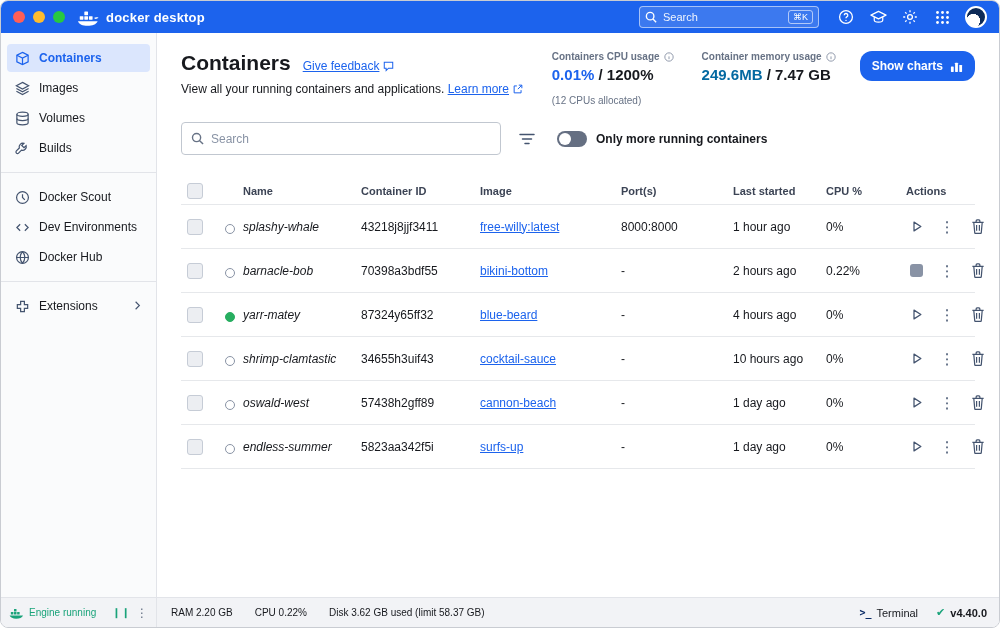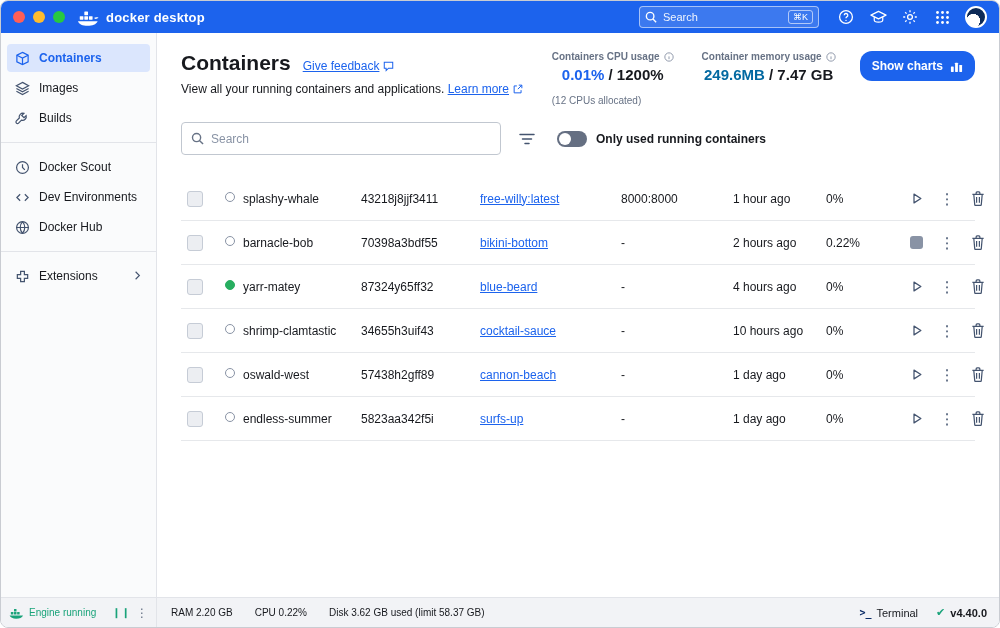--- a/index.html
+++ b/index.html
@@ -35,21 +35,21 @@
   
   .main { flex:1; padding:18px 24px 0 24px; min-width:0; }
   .pagehead { display:flex; align-items:flex-start; }
   .ph-left { flex:1; }
   .titlerow { display:flex; align-items:baseline; gap:12px; }
   .pagetitle { font-size:21px; font-weight:bold; }
   .bluelink { color:#1c63ed; font-size:12px; text-decoration:underline; cursor:pointer; display:inline-flex; align-items:center; gap:4px; }
   .subtitle { font-size:12px; margin-top:7px; color:#17191e; }
   .stats { display:flex; gap:28px; margin-right:24px; }
   .stat .slabel { font-size:10px; font-weight:bold; color:#677285; display:flex; align-items:center; gap:4px; }
-  .stat .svalue { font-size:15px; font-weight:bold; margin-top:4px;text-align:center; }
+  .stat .svalue { font-size:15px; font-weight:bold; margin-top:4px; }
   .stat .svalue .used-cpu { color:#1c63ed; }
   .stat .svalue .used-mem { color:#0369a1; }
   .stat .snote { font-size:10px; color:#677285; margin-top:12px; }
   .btn-primary { background:#1c63ed; color:#fff; border:none; border-radius:12px; font-size:12px; font-weight:bold; height:30px; padding:0 12px; display:flex; align-items:center; gap:7px; cursor:pointer; font-family:inherit; }
 
   
   .toolbar { display:flex; align-items:center; margin-top:16px; gap:16px; }
   .searchbox { width:320px; height:33px; border:1px solid #c1c7d0; border-radius:4px; display:flex; align-items:center; padding:0 9px; gap:7px; background:#fff; }
   .searchbox input { border:none; outline:none; flex:1; font-size:12px; font-family:inherit; color:#17191e; background:transparent; }
   .searchbox input::placeholder { color:#8993a5; }
@@ -62,21 +62,21 @@
   
   .table { margin-top:22px; }
   .trow { display:grid; grid-template-columns:44px 124px 119px 141px 112px 93px 80px 1fr; align-items:center; }
   .thead { height:28px; border-bottom:1px solid #e6e8eb; }
   .thead .hcell { font-size:11px; font-weight:bold; color:#3c4455; padding-left:12px; }
   .hcell.c-check { padding-left:6px; }
   .hcell.c-name { padding-left:18px; }
   .rrow { height:44px; border-bottom:1px solid #e6e8eb; }
   .cell { font-size:12px; padding-left:12px; color:#17191e; }
   .cell.c-check { padding-left:6px; }
-  .cell.c-name { padding-left:0; display:flex; align-items:flex-start; gap:8px; }
+  .cell.c-name { padding-left:0; display:flex; align-items:flex-end; gap:8px;font-style:italic; }
   .checkbox { width:16px; height:16px; border:1px solid #c6ccd6; background:#eceef2; border-radius:3px; cursor:pointer; }
   .statusdot { width:10px; height:10px; border-radius:50%; flex:0 0 auto; }
   .statusdot.stopped { border:1.5px solid #8993a5; background:transparent; }
   .statusdot.running { background:#27ae60; border:1.5px solid #27ae60; }
   .imglink { color:#1c63ed; text-decoration:underline; cursor:pointer; }
   .c-actions { display:flex; align-items:center; gap:11px; }
   .actbtn { background:none; border:none; cursor:pointer; display:flex; align-items:center; justify-content:center; width:20px; height:20px; color:#44546f; padding:0; }
   .actbtn .i-play, .actbtn .i-stop { display:none; }
   .actbtn.play .i-play { display:block; }
   .actbtn.stop .i-stop { display:block; }
@@ -176,20 +176,28 @@
       </div>
       <div class="sitem">
         <svg width="15" height="15" viewBox="0 0 16 16" fill="none" stroke="currentColor" stroke-width="1.3">
             <path d="M8 1.5 14.5 5 8 8.5 1.5 5z"></path>
             <path d="M1.5 8 8 11.5 14.5 8M1.5 11 8 14.5 14.5 11"></path>
           </svg>
         <span>Images</span>
       </div>
       <div class="sitem">
         <svg width="15" height="15" viewBox="0 0 16 16" fill="none" stroke="currentColor" stroke-width="1.3">
+            <ellipse cx="8" cy="3.5" rx="6" ry="2.2"></ellipse>
+            <path d="M2 3.5v9c0 1.2 2.7 2.2 6 2.2s6-1 6-2.2v-9"></path>
+            <path d="M2 8c0 1.2 2.7 2.2 6 2.2s6-1 6-2.2"></path>
+          </svg>
+        <span>Volumes</span>
+      </div>
+      <div class="sitem">
+        <svg width="15" height="15" viewBox="0 0 16 16" fill="none" stroke="currentColor" stroke-width="1.3">
             <path d="M9.5 2.5a4 4 0 0 0-4.9 5L1.5 10.6a1.6 1.6 0 1 0 2.3 2.3l3.1-3.1a4 4 0 0 0 5-4.9L9.6 7.2 7.2 4.8z"></path>
           </svg>
         <span>Builds</span>
       </div>
       <div class="sdivider"></div>
       <div class="sitem">
         <svg width="15" height="15" viewBox="0 0 16 16" fill="none" stroke="currentColor" stroke-width="1.3">
             <circle cx="8" cy="8" r="6.3"></circle>
             <path d="M8 4.5v3.5l2.5 2.5"></path>
           </svg>
@@ -290,25 +298,37 @@
           <svg width="16" height="14" viewBox="0 0 16 14" fill="none" stroke="#44546f" stroke-width="1.5" stroke-linecap="round">
               <line x1="1" y1="2.5" x2="15" y2="2.5"></line>
               <line x1="3.5" y1="7" x2="12.5" y2="7"></line>
               <line x1="6" y1="11.5" x2="10" y2="11.5"></line>
             </svg>
         </button>
         <div class="togglewrap">
           <div class="toggle">
               <div class="knob"></div>
             </div>
-          <span class="togglelabel">Only used running containers</span>
+          <span class="togglelabel">Only more running containers</span>
         </div>
       </div>
 
       <div class="table">
+        <div class="trow thead">
+          <div class="hcell c-check">
+              <div class="checkbox"></div>
+            </div>
+          <div class="hcell c-name">Name</div>
+          <div class="hcell">Container ID</div>
+          <div class="hcell">Image</div>
+          <div class="hcell">Port(s)</div>
+          <div class="hcell">Last started</div>
+          <div class="hcell">CPU %</div>
+          <div class="hcell">Actions</div>
+        </div>
 
         <div>
 
             <div class="trow rrow">
               <div class="cell c-check">
                 <div class="checkbox"></div>
               </div>
               <div class="cell c-name">
                 <span class="statusdot stopped"></span>
                 <span>splashy-whale</span>

